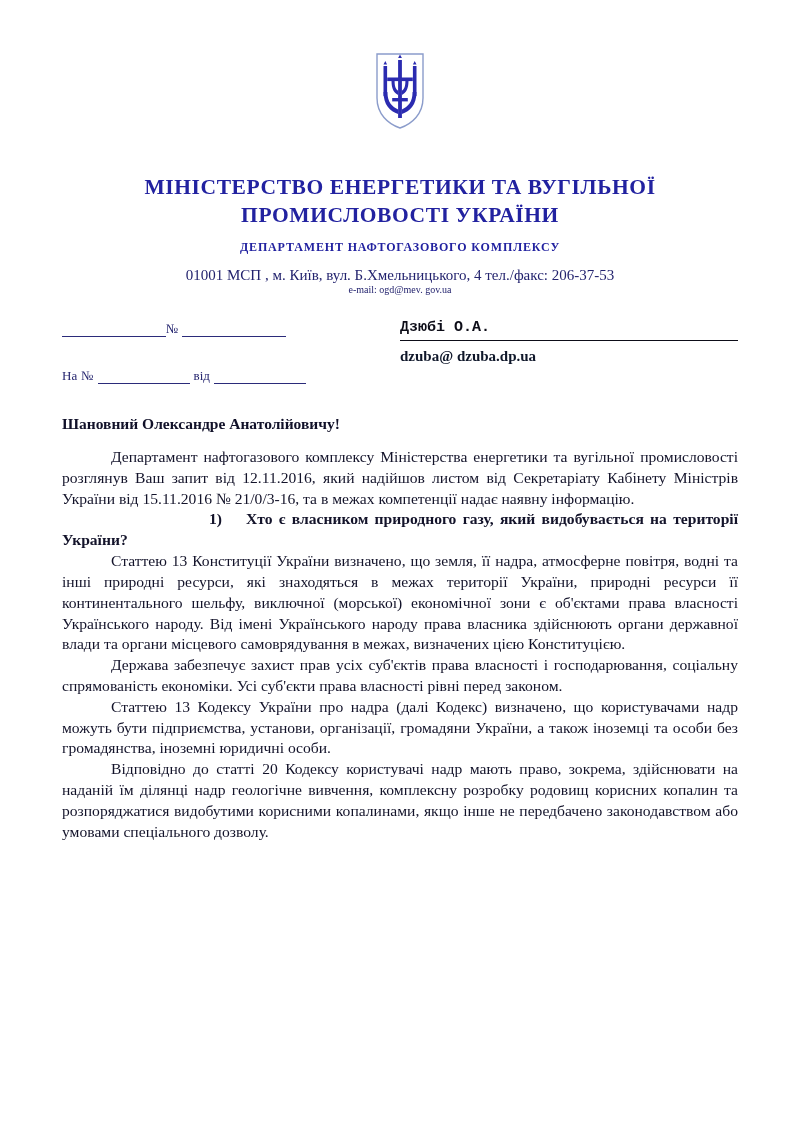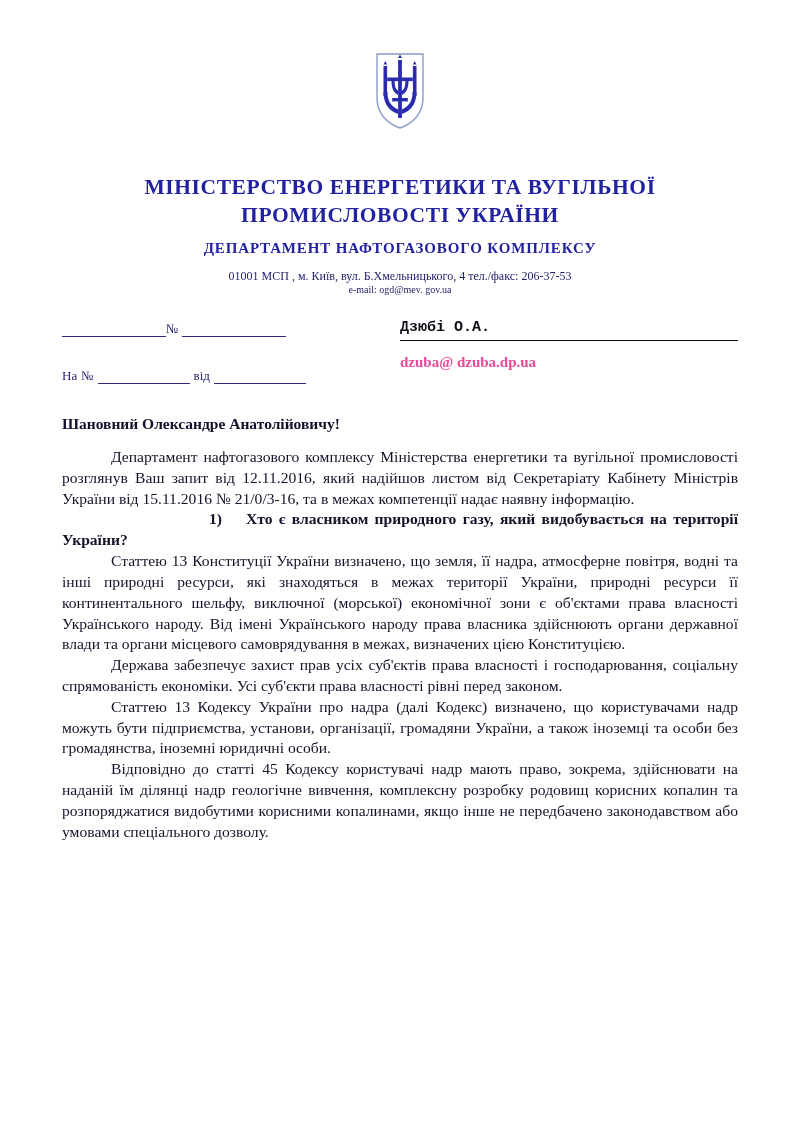--- a/index.html
+++ b/index.html
@@ -46,29 +46,29 @@
   .ministry-title {
     font-size: 21.5px;
     font-weight: bold;
     color: #2222a0;
     letter-spacing: 0.6px;
     line-height: 1.28;
     margin: 0;
     text-transform: uppercase;
   }
   .dept-title {
-    font-size: 15px;
+    font-size: 12px;
     font-weight: bold;
     color: #2222a0;
     letter-spacing: 0.85px;
     margin: 11px 0 0 0;
     text-transform: uppercase;
   }
   .address-line {
-    font-size: 12px;
+    font-size: 15px;
     color: #23236e;
     margin: 12px 0 0 0;
     font-weight: normal;
     text-align: center;
   }
   .email-line {
     font-size: 10px;
     color: #23236e;
     margin: 0 0 0 0;
   }
@@ -119,22 +119,22 @@
   .addressee-note {
     font-size: 15px;
     font-weight: bold;
     color: #0d0d18;
     margin-top: 7px;
     line-height: 1.3;
   }
   .addressee-email {
     font-size: 15px;
     font-weight: bold;
-    color: #ec4899;
-    margin-top: 12px;
+    color: #0f172a;
+    margin-top: 6px;
     line-height: 1.3;
   }
 
   
   .salutation {
     font-size: 15.5px;
     font-weight: bold;
     color: #111129;
     margin-top: 31px;
   }
@@ -227,16 +227,16 @@
   <div class="body-text">
     <p>Департамент нафтогазового комплексу Міністерства енергетики та вугільної промисловості розглянув Ваш запит від 12.11.2016, який надійшов листом від Секретаріату Кабінету Міністрів України від 15.11.2016 № 21/0/3-16, та в межах компетенції надає наявну інформацію.</p>
 
     <p class="q-heading">
       <span class="q-num">1)</span><span class="q-text">Хто є власником природного газу, який видобувається на території України?</span>
     </p>
 
     <p>Статтею 13 Конституції України визначено, що земля, її надра, атмосферне повітря, водні та інші природні ресурси, які знаходяться в межах території України, природні ресурси її континентального шельфу, виключної (морської) економічної зони є об'єктами права власності Українського народу. Від імені Українського народу права власника здійснюють органи державної влади та органи місцевого самоврядування в межах, визначених цією Конституцією.</p>
     <p>Держава забезпечує захист прав усіх суб'єктів права власності і господарювання, соціальну спрямованість економіки. Усі суб'єкти права власності рівні перед законом.</p>
     <p>Статтею 13 Кодексу України про надра (далі Кодекс) визначено, що користувачами надр можуть бути підприємства, установи, організації, громадяни України, а також іноземці та особи без громадянства, іноземні юридичні особи.</p>
-    <p>Відповідно до статті 45 Кодексу користувачі надр мають право, зокрема, здійснювати на наданій їм ділянці надр геологічне вивчення, комплексну розробку родовищ корисних копалин та розпоряджатися видобутими корисними копалинами, якщо інше не передбачено законодавством або умовами спеціального дозволу.</p>
+    <p>Відповідно до статті 20 Кодексу користувачі надр мають право, зокрема, здійснювати на наданій їм ділянці надр геологічне вивчення, комплексну розробку родовищ корисних копалин та розпоряджатися видобутими корисними копалинами, якщо інше не передбачено законодавством або умовами спеціального дозволу.</p>
   </div>
 
 </div>
 
 </body></html>

